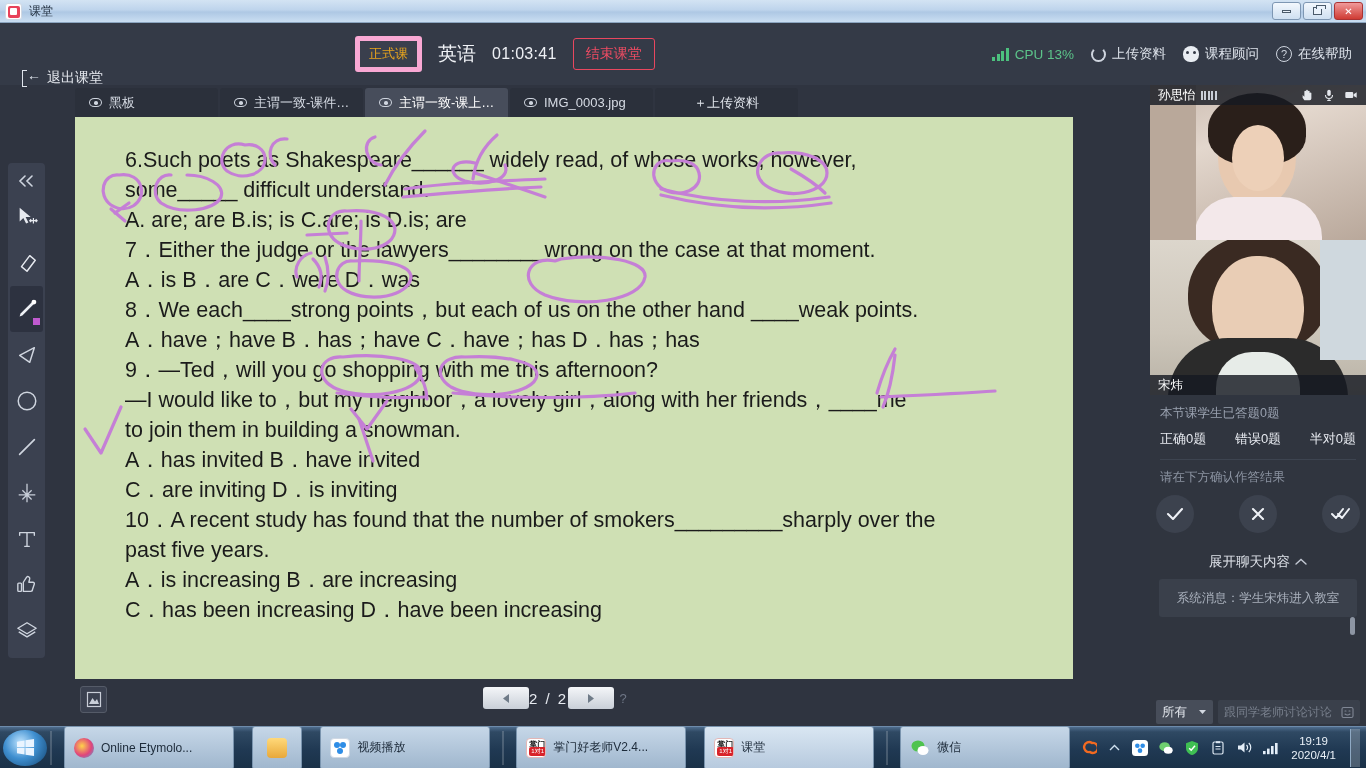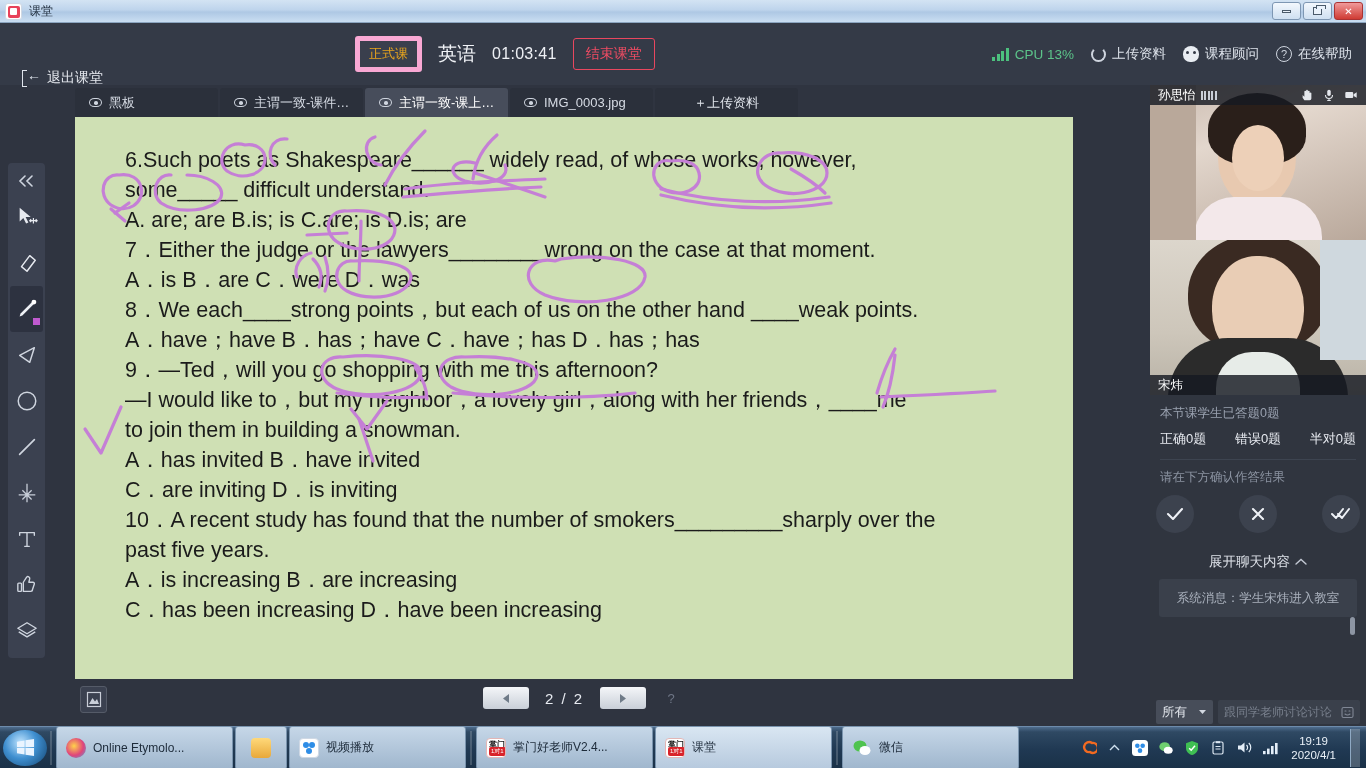--- a/index.html
+++ b/index.html
@@ -117,21 +117,21 @@
   }
   .board-text .ln { white-space: nowrap; }
   .annot { position:absolute; left:0; top:0; width:998px; height:562px; pointer-events:none; }
 
   
   .board-footer { position:absolute; left:75px; top:684px; width:998px; height:36px; }
   .thumb-btn {
     position:absolute; left:5px; top:2px; width:27px; height:27px; background:#3b4150;
     border:1px solid #555b68; border-radius:3px; display:flex; align-items:center; justify-content:center; cursor:pointer;
   }
-  .pager { position:absolute; left:408px; top:3px; display:flex; align-items:center; gap:16px; }
+  .pager { position:absolute; left:408px; top:3px; display:flex; align-items:center; gap:0; }
   .pg-btn {
     width:46px; height:22px; background:linear-gradient(180deg,#f4f6f9,#c9cfd8); border-radius:3px;
     display:flex; align-items:center; justify-content:center; cursor:pointer;
   }
   .pg-num { color:#e7eaf0; font-size:15px; letter-spacing:2px; }
   .pg-help { width:18px;height:18px;color:#6e7686;font-size:13px;display:flex;align-items:center;justify-content:center;cursor:pointer;}
 
   
   .rightpanel { position:absolute; left:1150px; top:85px; width:216px; height:641px; background:#30353f; }
   .video-cell { position:relative; width:216px; height:155px; overflow:hidden; }
@@ -177,21 +177,21 @@
     background: linear-gradient(180deg,#4f6d8e 0%, #2f4963 12%, #203953 55%, #1a3148 100%);
     display:flex; align-items:center; border-top:1px solid #6d8bab;
   }
   .startorb {
     width:44px;height:36px;margin-left:3px;border-radius:50%;
     background: radial-gradient(circle at 40% 35%, #bfe4ff 0%, #3f8fd0 45%, #12436f 100%);
     display:flex;align-items:center;justify-content:center; flex:0 0 auto; cursor:pointer;
   }
   .tb-sep { width:2px;height:34px;background:rgba(255,255,255,.18); margin:0 3px; }
   .task {
-    height:44px; display:flex; align-items:center; gap:7px; padding:16px 9px; margin:0 1px;
+    height:44px; display:flex; align-items:center; gap:7px; padding:16px 9px; margin:0 9px;
     background: linear-gradient(180deg,#c6d7e8,#9fb6cd); border:1px solid #7a94ae; border-radius:3px;
     color:#1d2b3a; font-size:12px; white-space:nowrap; overflow:hidden; cursor:pointer;
   }
   .task.wide { width:177px; }
   .task.icononly { width:52px; justify-content:center; }
   .task .app-ic { width:20px;height:20px;border-radius:4px; flex:0 0 auto; }
   .tray { margin-left:auto; display:flex; align-items:center; gap:8px; padding-right:6px; }
   .tray-ic { width:18px;height:18px; display:flex;align-items:center;justify-content:center; cursor:pointer;}
   .clock { color:#eaf1f8; font-size:11.5px; text-align:center; line-height:14px; margin-left:4px; cursor:pointer;}
   .showdesk { width:10px;height:38px;background:rgba(255,255,255,.22);border-left:1px solid #8fa9c3; margin-left:6px; cursor:pointer;}

